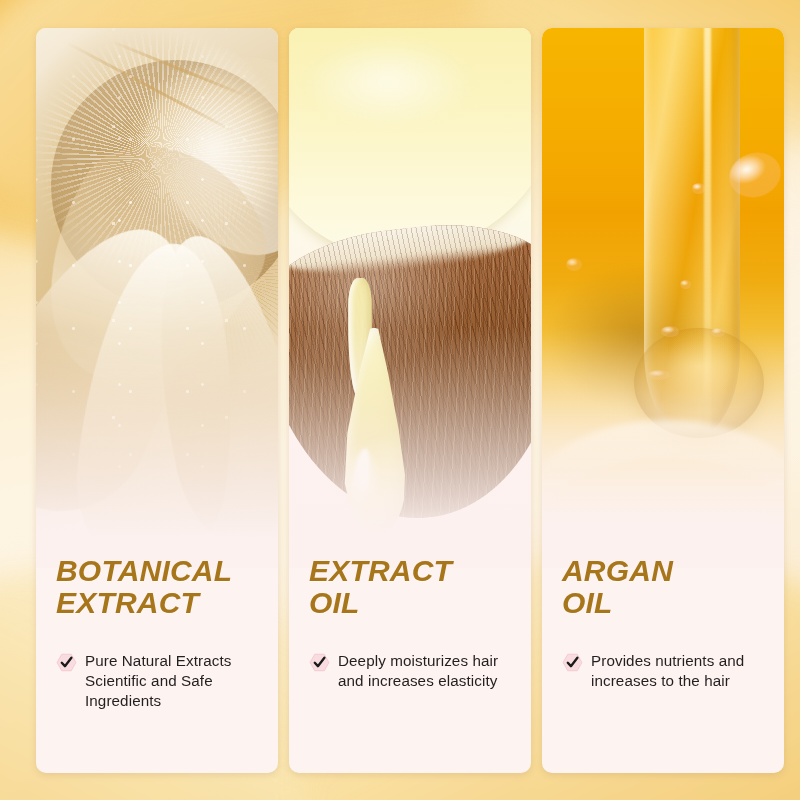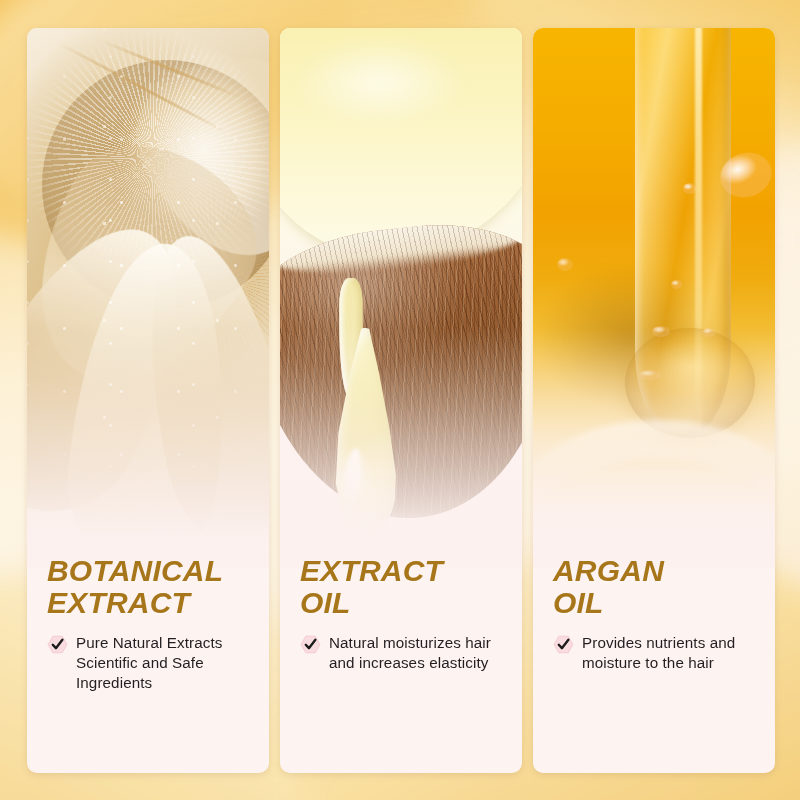--- a/index.html
+++ b/index.html
@@ -62,21 +62,21 @@
   .bg-glint {
     position: absolute;
     border-radius: 50%;
     background: radial-gradient(closest-side, rgba(255,255,255,.9), rgba(255,255,255,0));
     filter: blur(2px);
   }
 
   
   #cards {
     position: absolute;
-    left: 27px;
+    left: 36px;
     top: 28px;
     width: 748px;
     height: 745px;
     display: flex;
     gap: 11px;
   }
   .card {
     position: relative;
     flex: 1 1 0;
     border-radius: 10px;
@@ -357,21 +357,21 @@
     font-style: italic;
     letter-spacing: .2px;
     color: #a8761a;
     text-shadow: 0 1px 0 rgba(255,255,255,.45);
     white-space: pre-line;
   }
   .bullet {
     display: flex;
     align-items: flex-start;
     gap: 8px;
-    margin-top: 14px;
+    margin-top: 32px;
   }
   .hex {
     flex: 0 0 auto;
     position: relative;
     width: 21px;
     height: 21px;
     margin-top: 1px;
   }
   .hex svg { display: block; }
   .bullet-text {
@@ -444,21 +444,21 @@
     <div class="card-body">
       <h2 class="heading">EXTRACT
 OIL</h2>
       <div class="bullet">
         <span class="hex">
           <svg width="21" height="21" viewBox="0 0 24 24" aria-hidden="true">
             <polygon points="6.6,2.6 17.4,2.6 22.8,12 17.4,21.4 6.6,21.4 1.2,12" fill="#f9dcdf" stroke="#f3c7cc" stroke-width="1"></polygon>
             <path d="M6.6 12.3 L10.2 16.2 L17.6 6.6" fill="none" stroke="#1b1b1b" stroke-width="2.7" stroke-linecap="round" stroke-linejoin="round"></path>
           </svg>
         </span>
-        <span class="bullet-text">Natural moisturizes hair and increases elasticity</span>
+        <span class="bullet-text">Deeply moisturizes hair and increases elasticity</span>
       </div>
     </div>
   </div>
 
   <div class="card">
     <div class="photo ph-argan">
       <div class="argan-shadow"></div>
       <div class="argan-bottle"></div>
       <div class="argan-bottle-edge"></div>
       <div class="argan-base"></div>
@@ -475,18 +475,18 @@
     <div class="card-body">
       <h2 class="heading">ARGAN
 OIL</h2>
       <div class="bullet">
         <span class="hex">
           <svg width="21" height="21" viewBox="0 0 24 24" aria-hidden="true">
             <polygon points="6.6,2.6 17.4,2.6 22.8,12 17.4,21.4 6.6,21.4 1.2,12" fill="#f9dcdf" stroke="#f3c7cc" stroke-width="1"></polygon>
             <path d="M6.6 12.3 L10.2 16.2 L17.6 6.6" fill="none" stroke="#1b1b1b" stroke-width="2.7" stroke-linecap="round" stroke-linejoin="round"></path>
           </svg>
         </span>
-        <span class="bullet-text">Provides nutrients and moisture to the hair</span>
+        <span class="bullet-text">Provides nutrients and increases to the hair</span>
       </div>
     </div>
   </div>
 
 </div>
 
 </body></html>

